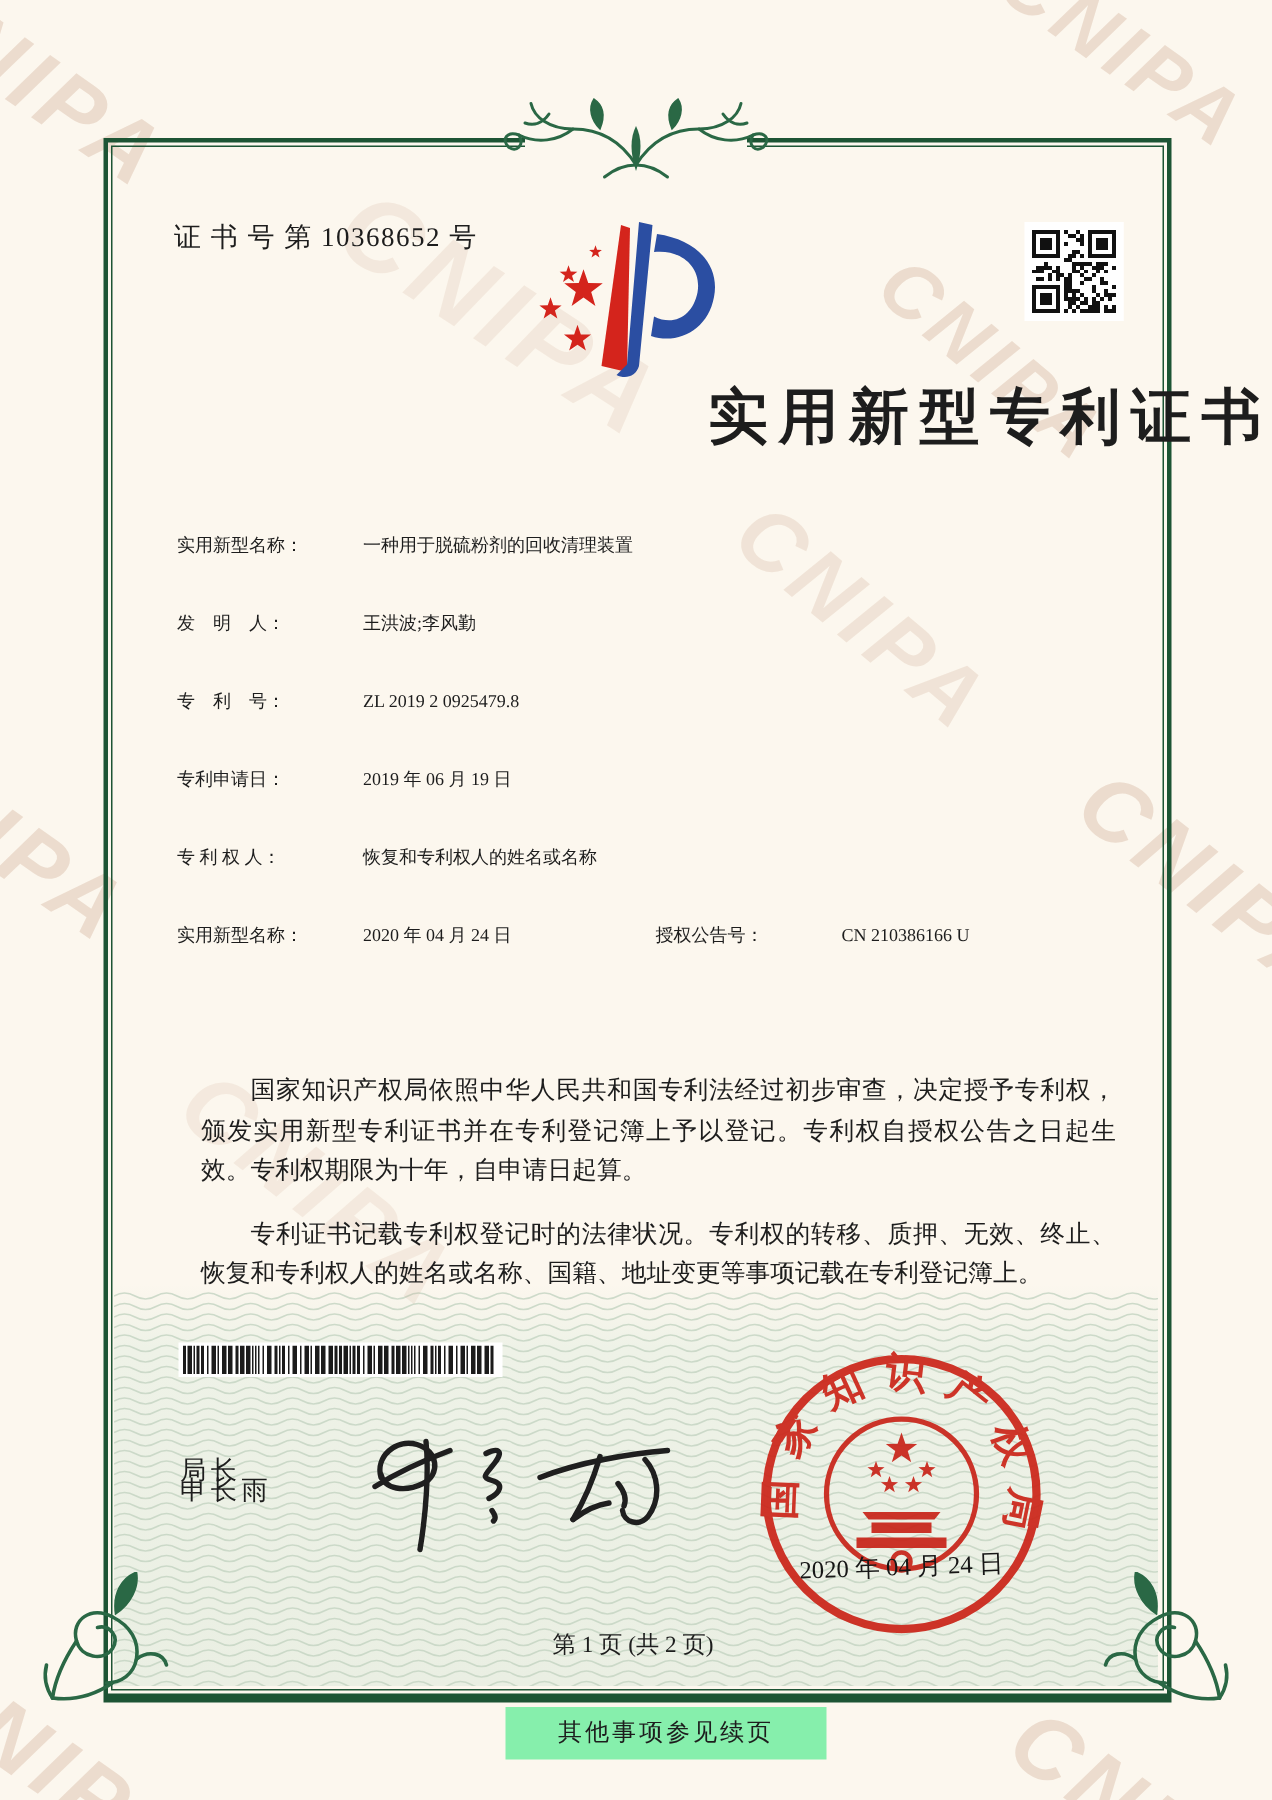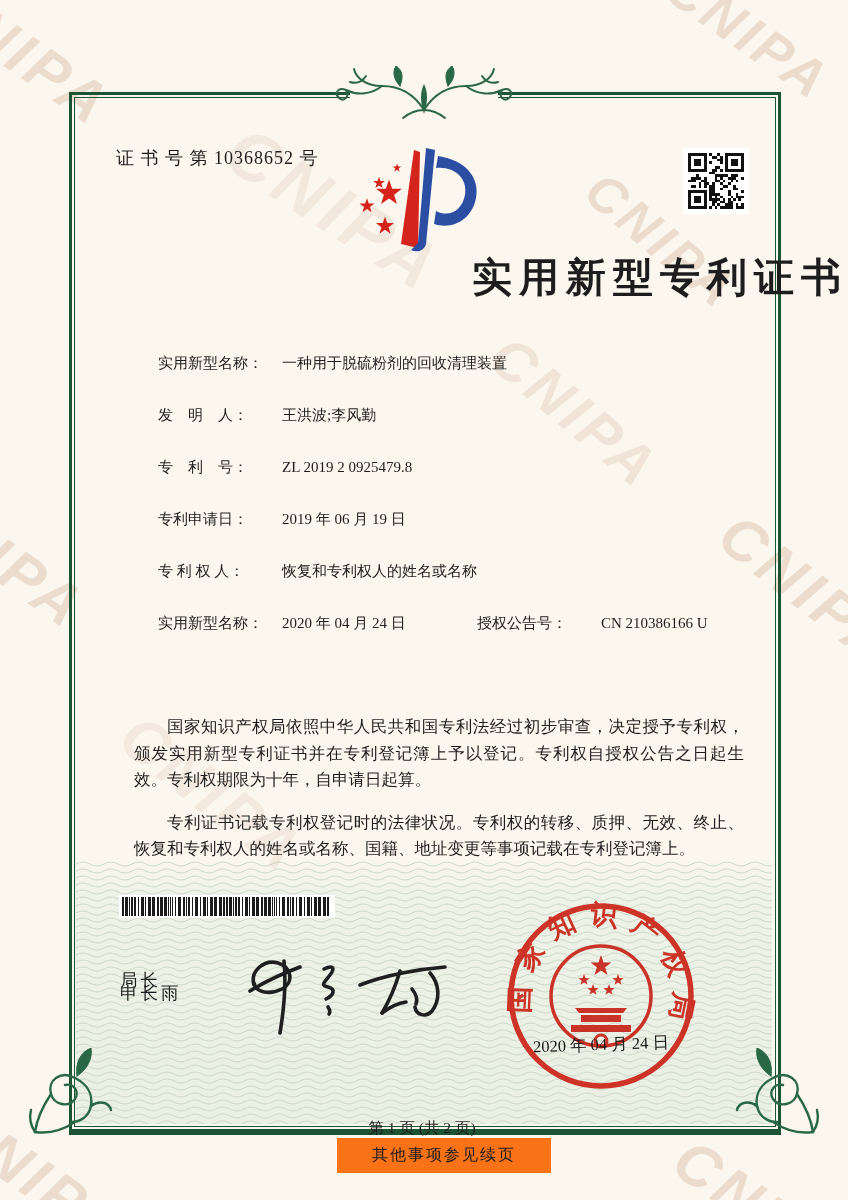--- a/index.html
+++ b/index.html
@@ -21,40 +21,40 @@
     color:#c9a187;opacity:.30;letter-spacing:.08em;z-index:2;transform-origin:left top;white-space:nowrap;}
   
   .certno{position:absolute;left:116px;top:146px;font-size:18px;letter-spacing:1px;z-index:4;}
   .logo{position:absolute;left:358px;top:140px;z-index:4;}
   .qrbox{position:absolute;left:683px;top:148px;width:66px;height:66px;background:#fff;z-index:4;}
   .qrbox svg{display:block;width:66px;height:66px;}
   .title{position:absolute;left:0;right:0;top:250px;text-align:right;font-size:40px;font-weight:bold;
     letter-spacing:7px;text-indent:7px;z-index:4;}
   
   .fields{position:absolute;left:118px;top:352px;width:660px;z-index:4;}
-  .row{display:flex;margin-bottom:30px;font-size:15px;line-height:22px;margin-left:40px;}
+  .row{display:flex;margin-bottom:30px;font-size:12px;line-height:22px;}
   .flabel{width:124px;flex:none;white-space:pre;}
   .fvalue{white-space:pre;}
   .gcol{width:195px;flex:none;}
   
   .bodytext{position:absolute;left:118px;top:698px;width:642px;font-size:16.5px;line-height:26.5px;
     text-align:justify;z-index:4;}
   .bodytext p{margin:16px;text-indent:2em;}
   
   .barcode{position:absolute;left:119px;top:895px;background:#fff;padding:2px 3px;z-index:4;line-height:0;}
   .director-title{position:absolute;left:120px;top:968px;font-size:17.5px;letter-spacing:3px;z-index:4;font-family:Liberation Mono, monospace;}
   .director-name{position:absolute;left:120px;top:981px;font-size:17.5px;letter-spacing:3px;z-index:4;}
   .signature{position:absolute;left:240px;top:933px;z-index:4;}
   .seal{position:absolute;left:501px;top:896px;width:200px;height:200px;z-index:5;}
   .sealText{font-size:27px;font-weight:bold;letter-spacing:12.5px;font-family:"Liberation Serif","DejaVu Serif",serif;}
   .sealdate{position:absolute;left:511px;top:1034px;width:180px;text-align:center;font-size:16.5px;
     color:#161616;z-index:6;transform:rotate(-2deg);}
-  .pagenum{position:absolute;left:69px;width:706px;top:1118px;text-align:center;font-size:15.5px;z-index:4;}
+  .pagenum{position:absolute;left:69px;width:706px;top:1086px;text-align:center;font-size:15.5px;z-index:4;}
   .contnote{position:absolute;left:0;right:0;top:1138px;text-align:center;z-index:4;}
-  .contnote span{display:inline-block;background:#f97316;padding:7px 35px;font-size:16px;letter-spacing:2px;margin-left:40px;}
+  .contnote span{display:inline-block;background:#86efac;padding:7px 35px;font-size:16px;letter-spacing:2px;margin-left:40px;}
   
   .orn{position:absolute;z-index:4;pointer-events:none;}
 </style>
 </head>
 <body>
 
 <div class="page">
 
   <div class="waveband">
     <svg id="waves" width="696" height="268" viewBox="0 0 696 268">

